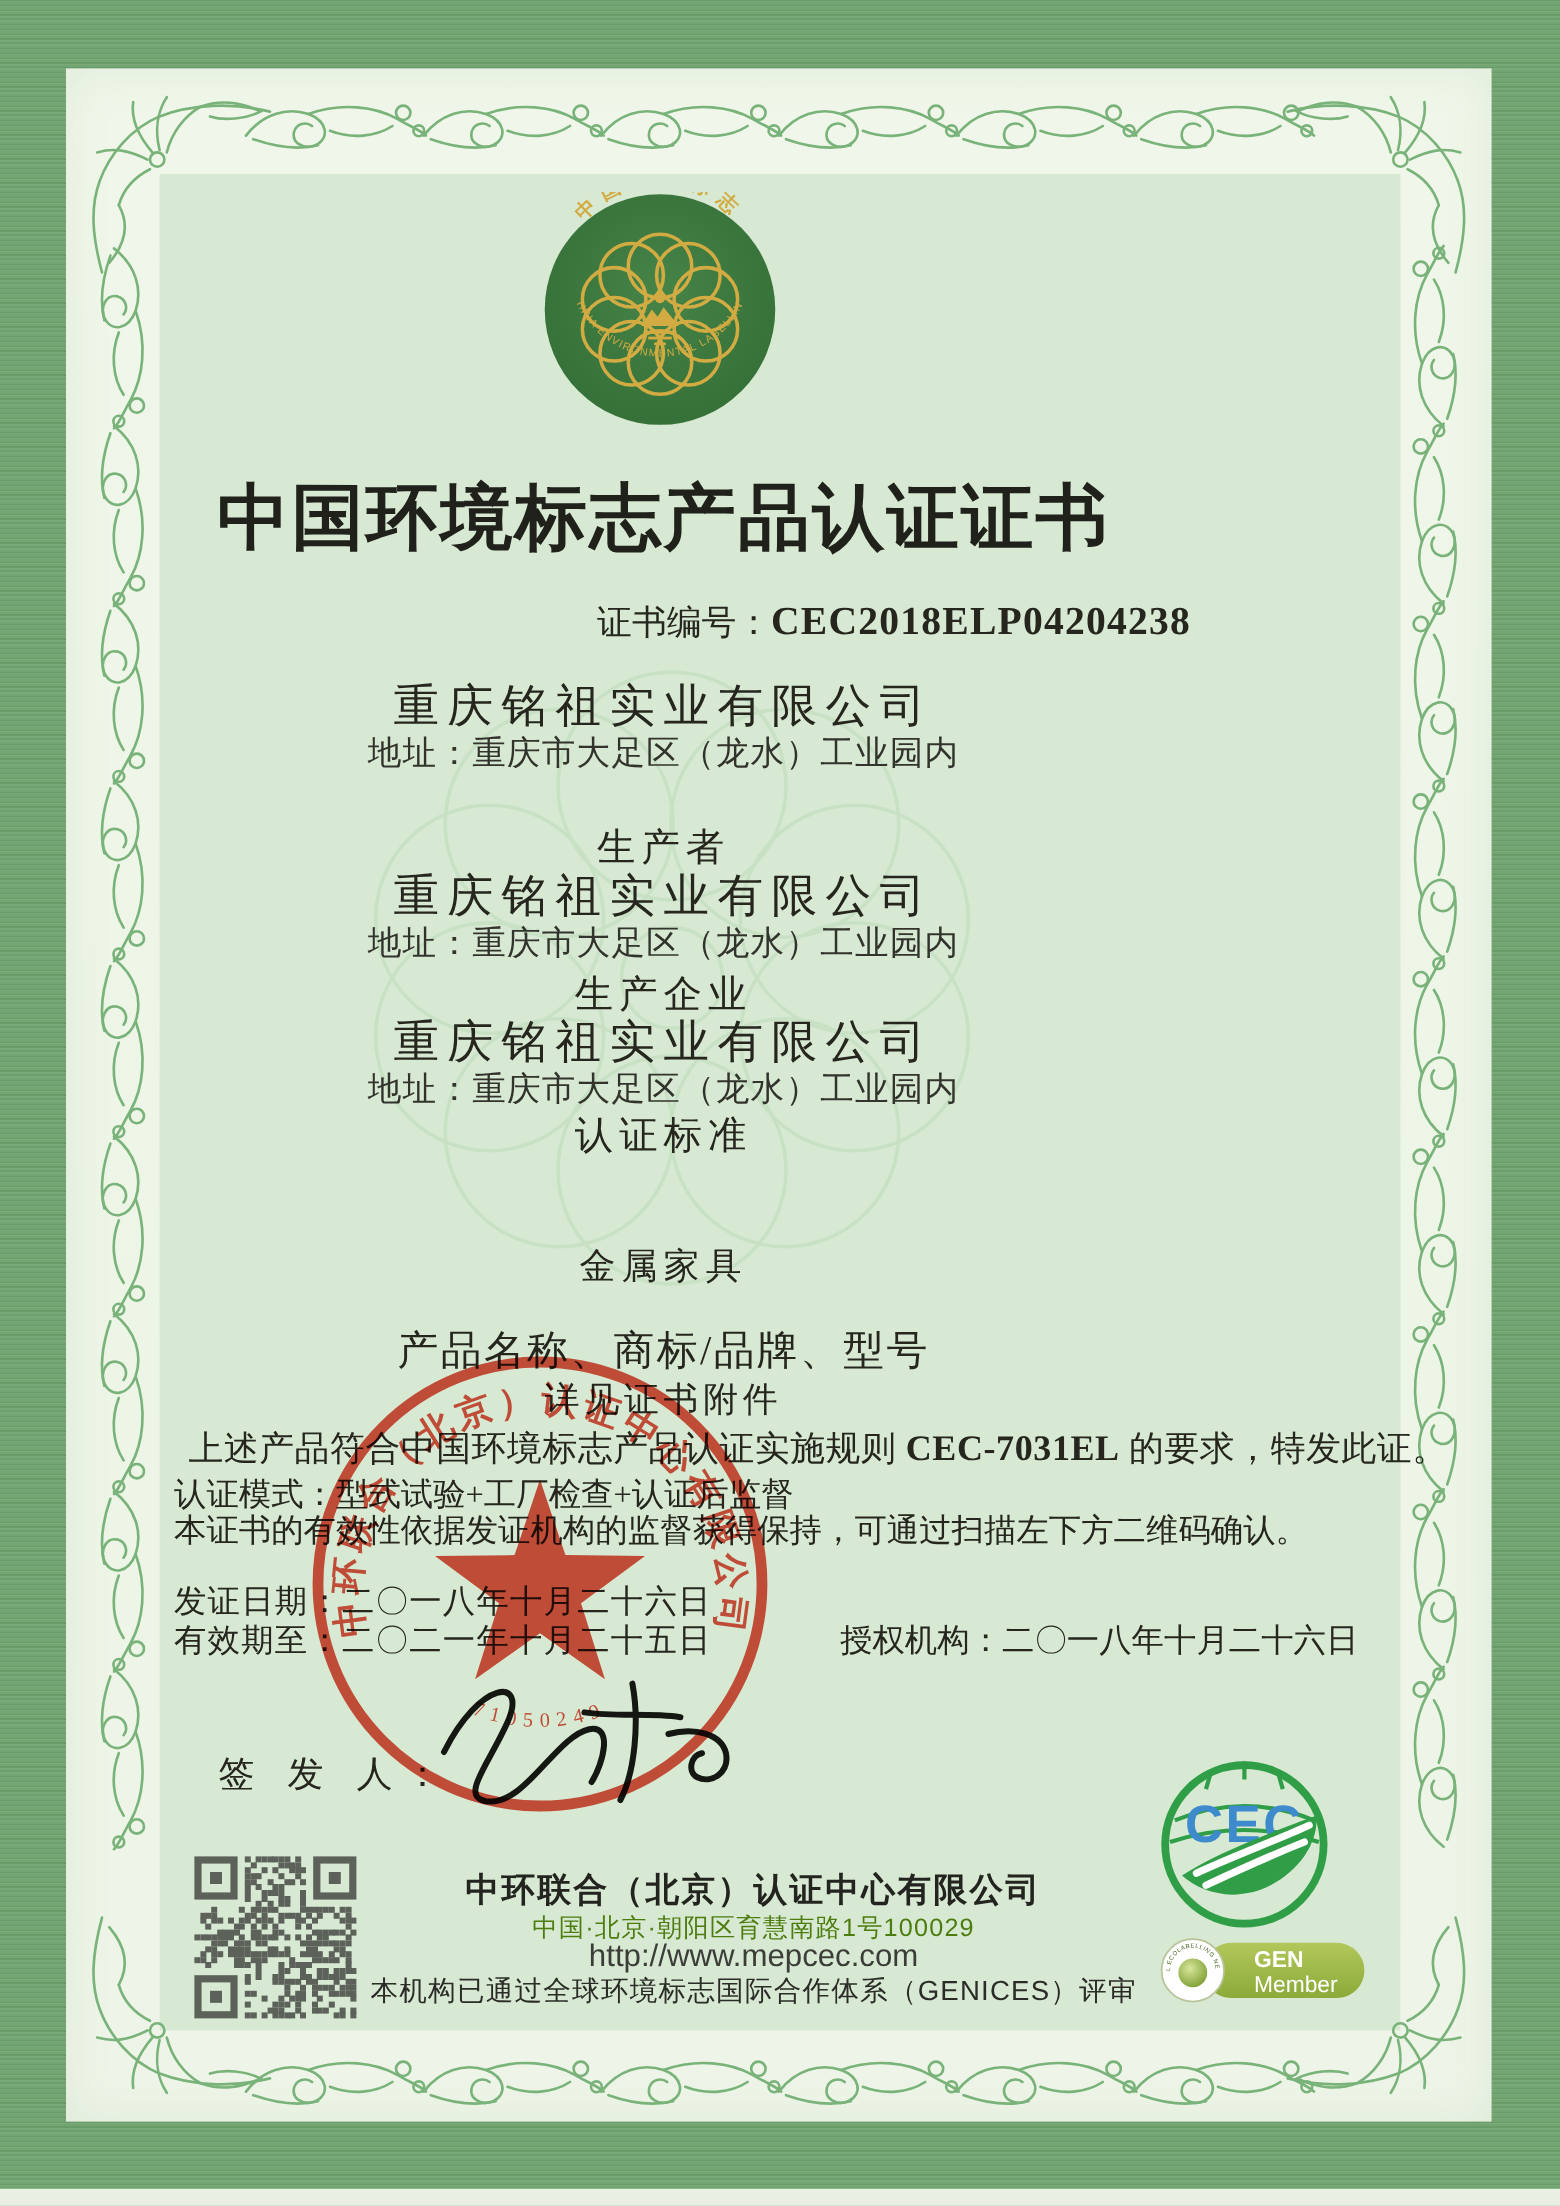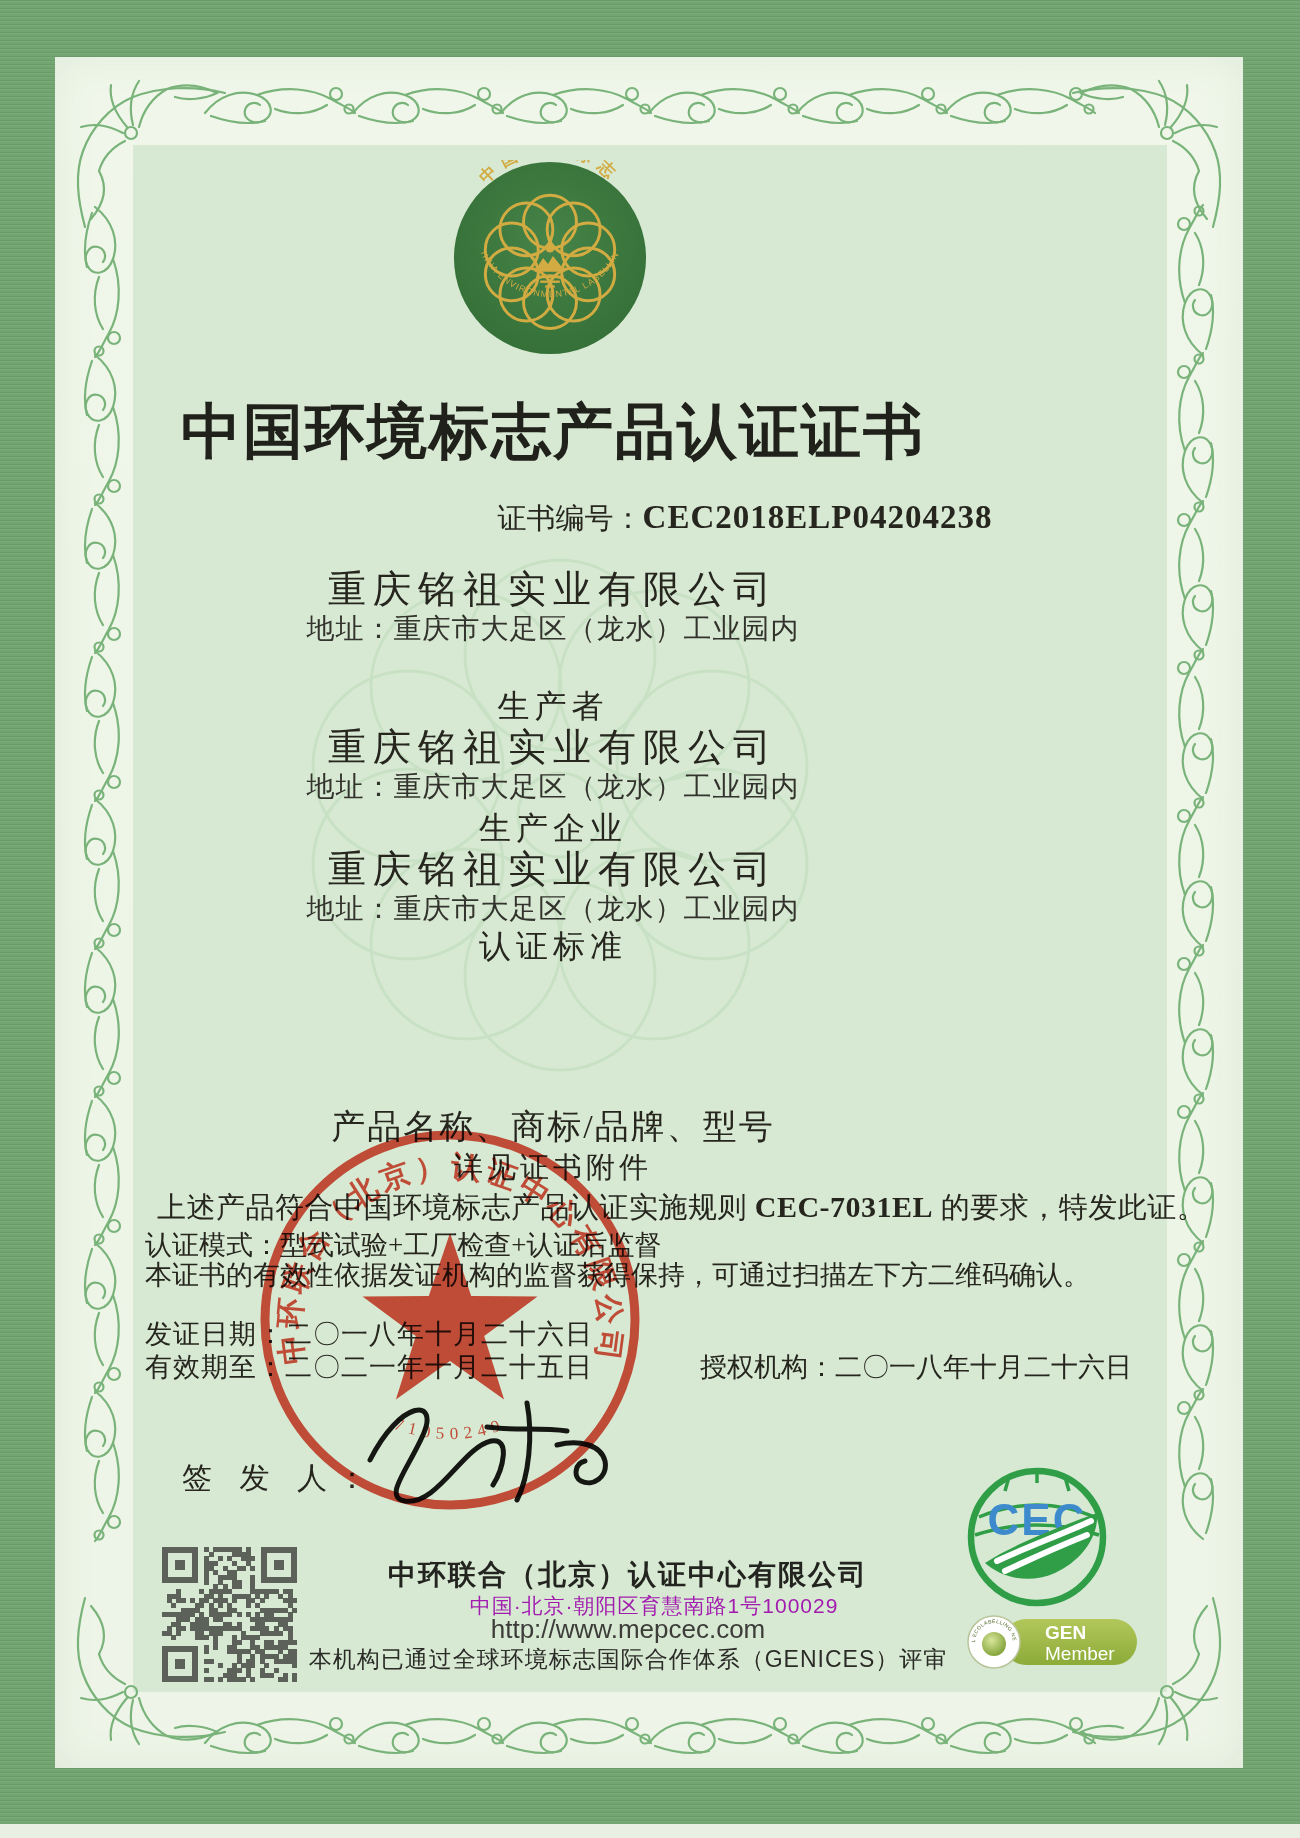--- a/index.html
+++ b/index.html
@@ -40,21 +40,21 @@
   .statement{top:1188px;left:157px;font-size:29px;letter-spacing:.5px;}
   .statement b{font-size:30px;}
   .mode{top:1227px;left:145px;font-size:27px;}
   .validity{top:1257px;left:145px;font-size:27px;}
   .dateline1{top:1316px;left:145px;font-size:27px;letter-spacing:1px;}
   .dateline2{top:1349px;left:145px;font-size:27px;letter-spacing:1px;}
   .authority{top:1349px;left:700px;font-size:27px;}
   .signer{top:1458px;left:182px;font-size:30px;letter-spacing:10px;}
   .footer{font-family:"Liberation Sans","DejaVu Sans",sans-serif;left:133px;width:990px;text-align:center;}
   .f-org{top:1556px;font-size:28px;font-weight:600;color:#23231f;letter-spacing:2px;}
-  .f-addr{top:1592px;font-size:21px;color:#a21caf;letter-spacing:1px;margin-left:26px;}
+  .f-addr{top:1592px;font-size:21px;color:#4d7c0f;letter-spacing:1px;}
   .f-url{top:1614px;font-size:26px;color:#3c3c38;}
   .f-gen{top:1644px;font-size:23px;color:#2b2b27;letter-spacing:1px;}
   
   .qr{position:absolute;left:162px;top:1547px;width:135px;height:135px;}
   .qr i{position:absolute;background:#5c625a;}
   .qf{position:absolute;width:36px;height:36px;border:6px solid #5c625a;box-sizing:border-box;}
   .qf::after{content:'';position:absolute;left:7px;top:7px;width:10px;height:10px;background:#5c625a;}
   .qf.tl{left:0;top:0;} .qf.tr{right:0;top:0;} .qf.bl{left:0;bottom:0;}
   
   .seal{mix-blend-mode:multiply;opacity:.88;}
@@ -200,20 +200,21 @@
 <div class="party p3">
   <div class="party-role">生产企业</div>
   <div class="party-co">重庆铭祖实业有限公司</div>
   <div class="party-addr">地址：重庆市大足区（龙水）工业园内</div>
 </div>
 
 <div class="party std">
   <div class="party-role">认证标准</div>
 </div>
 <div class="party unit">
+  <div class="unit-v">金属家具</div>
 </div>
 <div class="party prod">
   <div class="prod-h">产品名称、商标/品牌、型号</div>
   <div class="prod-v">详见证书附件</div>
 </div>
 
 <div class="txt statement">
   <span>上述产品符合中国环境标志产品认证实施规则 </span><b>CEC-7031EL</b><span> 的要求，特发此证。</span>
 </div>
 <div class="txt mode">认证模式：型式试验+工厂检查+认证后监督</div>

